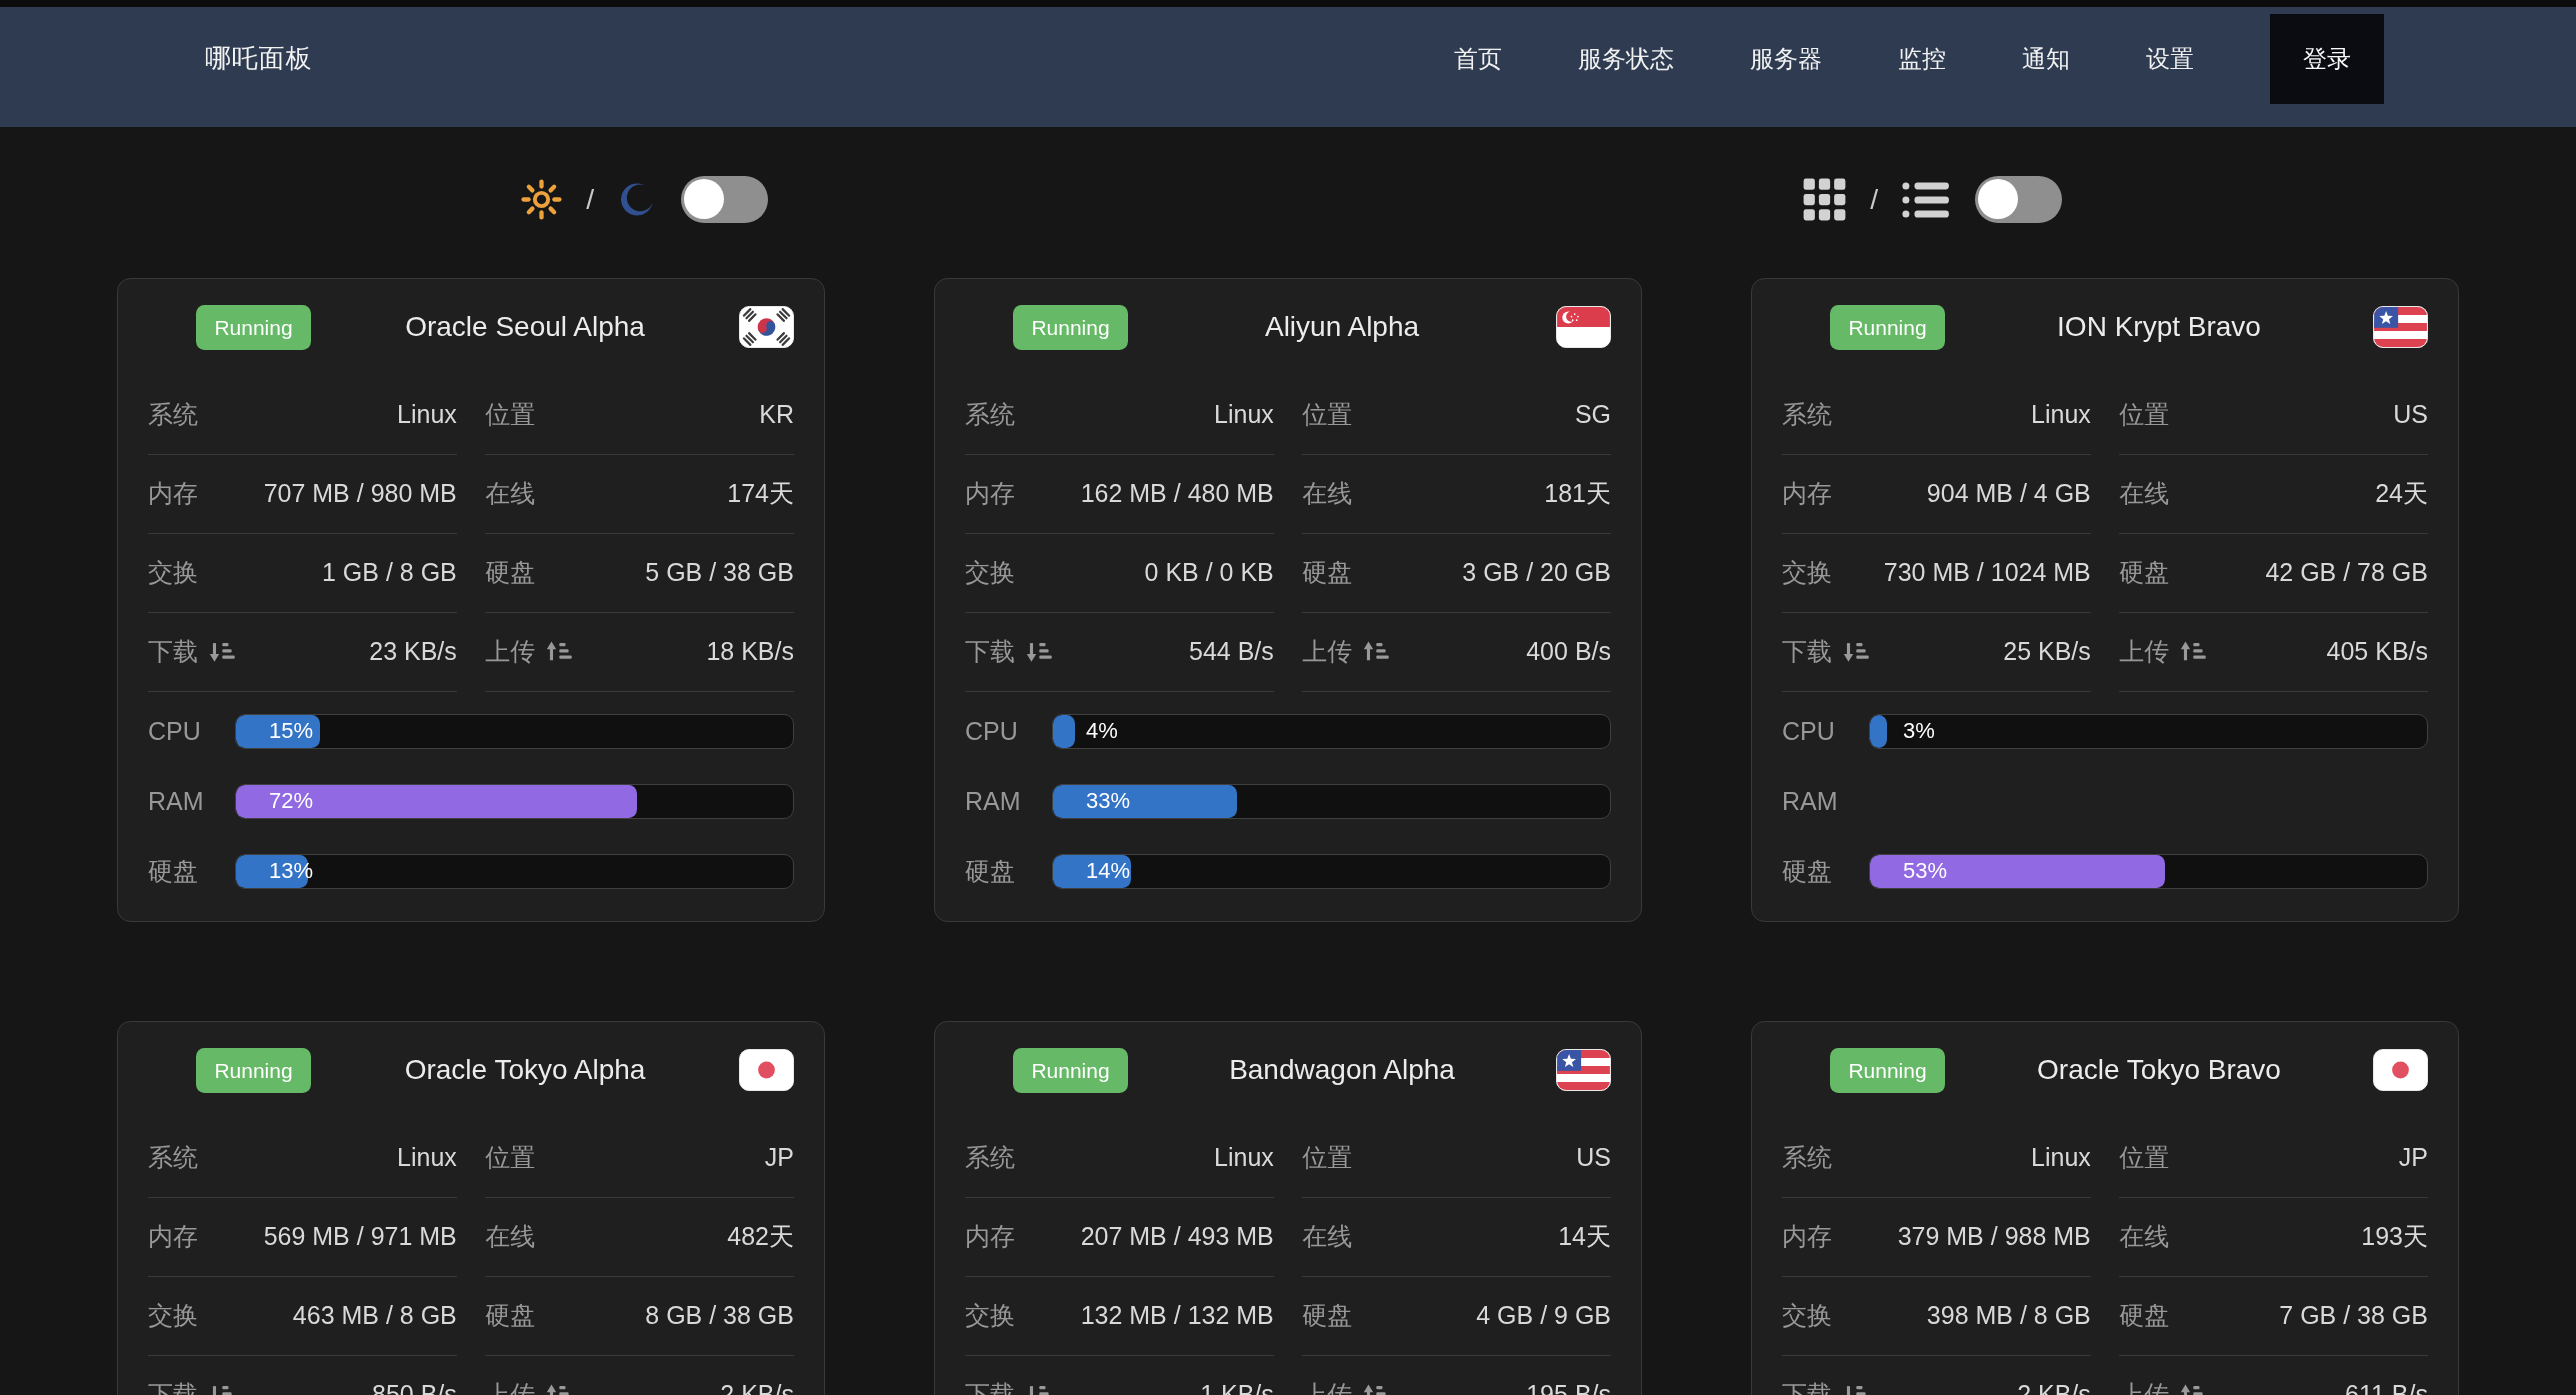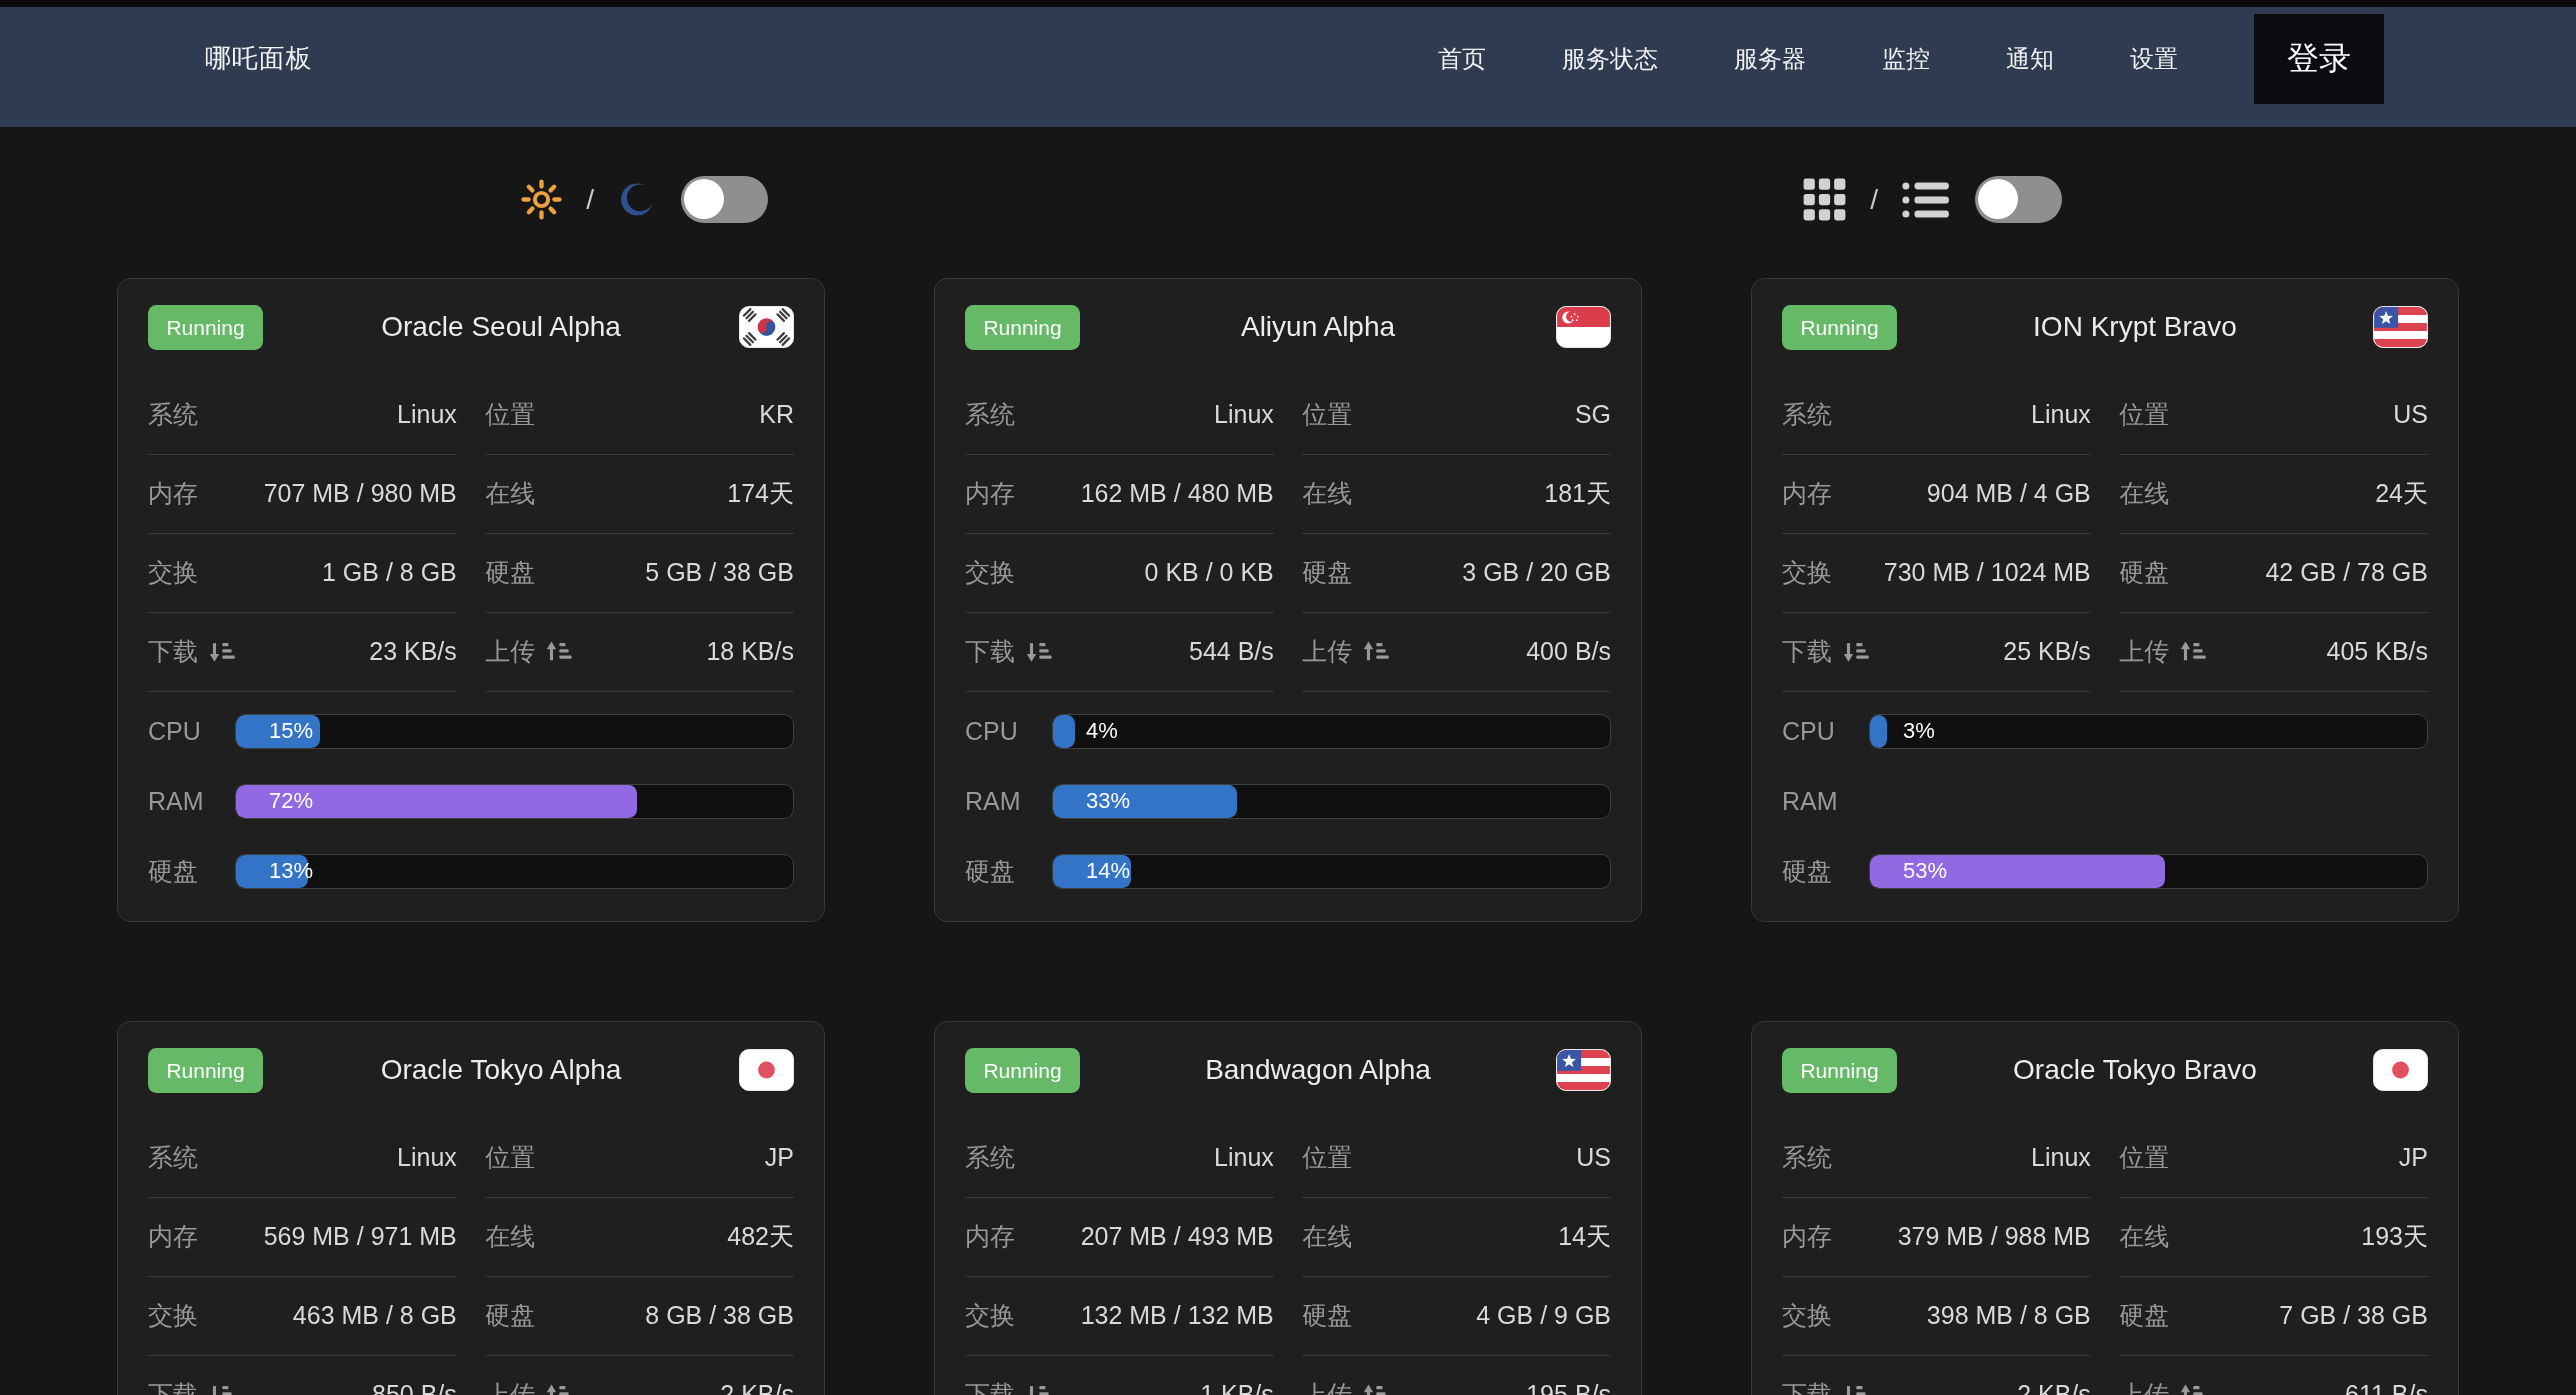--- a/index.html
+++ b/index.html
@@ -24,38 +24,38 @@
   .viewport{width:2576px;height:1395px;overflow:hidden;background:var(--page-bg);position:relative;}
   .top-strip{height:6.7px;background:#0c0c0c;}
 
   
   nav{height:120px;background:var(--navbar-bg);display:flex;align-items:center;
       justify-content:space-between;padding:0 192px 16px 205px;}
   .brand{font-size:26px;color:#f3f3f3;letter-spacing:0.8px;cursor:pointer;}
   .menu{display:flex;align-items:center;gap:76px;}
   .nav-item{font-size:24px;color:#f1f1f1;cursor:pointer;white-space:nowrap;}
   .login-btn{background:var(--login-bg);height:90px;padding:0 33px;display:flex;
-             align-items:center;justify-content:center;font-size:32px;color:#fafafa;cursor:pointer;}
+             align-items:center;justify-content:center;font-size:24px;color:#fafafa;cursor:pointer;}
 
   
   .toolbar{display:flex;margin-top:47px;height:52px;}
   .toggle-group{flex:1;display:flex;align-items:center;justify-content:center;gap:23.4px;}
   .sep{color:#c9c9c9;font-size:28.4px;}
   .switch{width:87px;height:47px;border-radius:23.4px;background:#8f8f8f;position:relative;cursor:pointer;flex:0 0 auto;}
   .knob{position:absolute;left:3.3px;top:3.3px;width:40px;height:40px;border-radius:50%;background:#fff;}
   .tgl-icon{display:flex;align-items:center;}
 
   
   main{margin:52px 117px 0;display:grid;grid-template-columns:repeat(3,1fr);
        column-gap:109px;row-gap:99px;}
   .card{background:var(--card-bg);border:1.7px solid var(--card-border);border-radius:13.4px;
         padding:25px 30px 32px;}
   .card-head{display:flex;align-items:center;height:47px;margin-bottom:25px;}
   .badge{background:var(--badge-green);color:#fff;font-size:21px;height:45px;line-height:45px;
-         padding:0 18.4px;border-radius:8.4px;flex:0 0 auto;}
+         padding:0 18.4px;border-radius:8.4px;flex:0 0 auto;margin-left:48px;}
   .title{flex:1;text-align:center;font-size:28px;font-weight:normal;color:#ececec;}
   .flag{width:55px;height:42px;border-radius:10px;overflow:hidden;border:1.7px solid #e8e8e8;
         background:#fff;flex:0 0 auto;}
   .flag svg{display:block;width:100%;height:100%;}
 
   .row{display:grid;grid-template-columns:1fr 1fr;column-gap:28.4px;}
   .cell{height:79px;display:flex;align-items:center;justify-content:space-between;
         border-bottom:1.7px solid var(--divider);gap:9px;}
   .cell .lbl{color:var(--label-gray);font-size:25px;display:flex;align-items:center;gap:10px;}
   .cell .val{color:var(--value-gray);font-size:25px;text-align:right;white-space:nowrap;}

